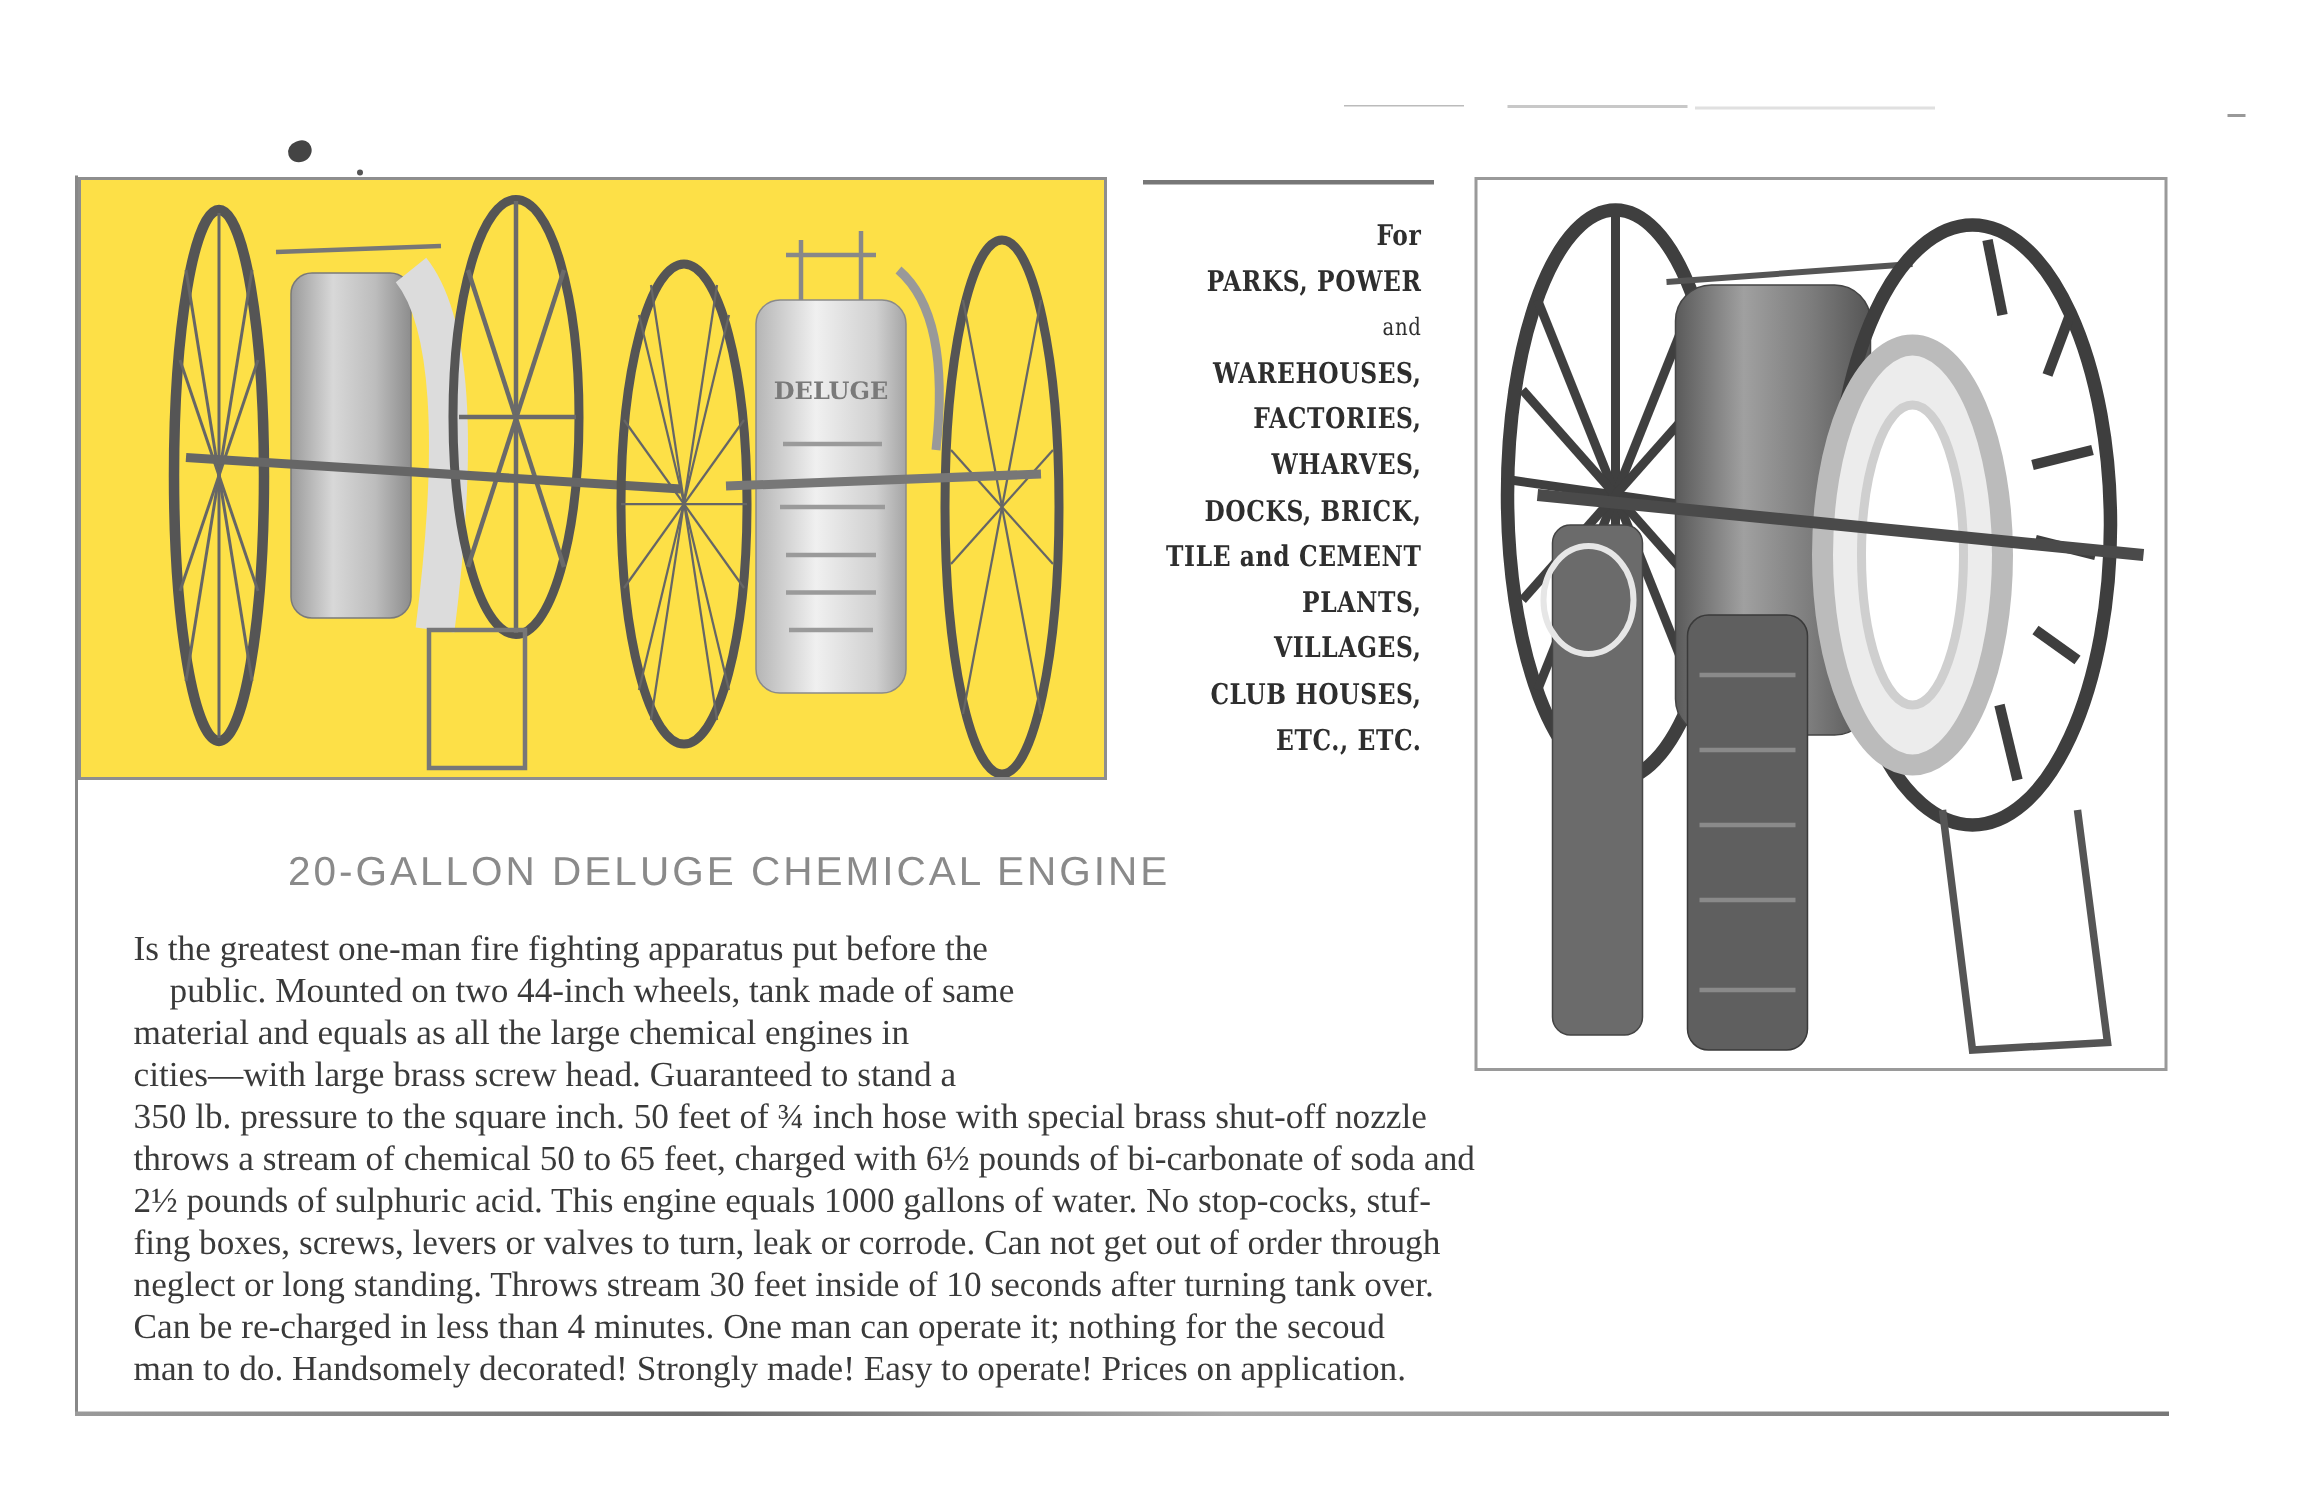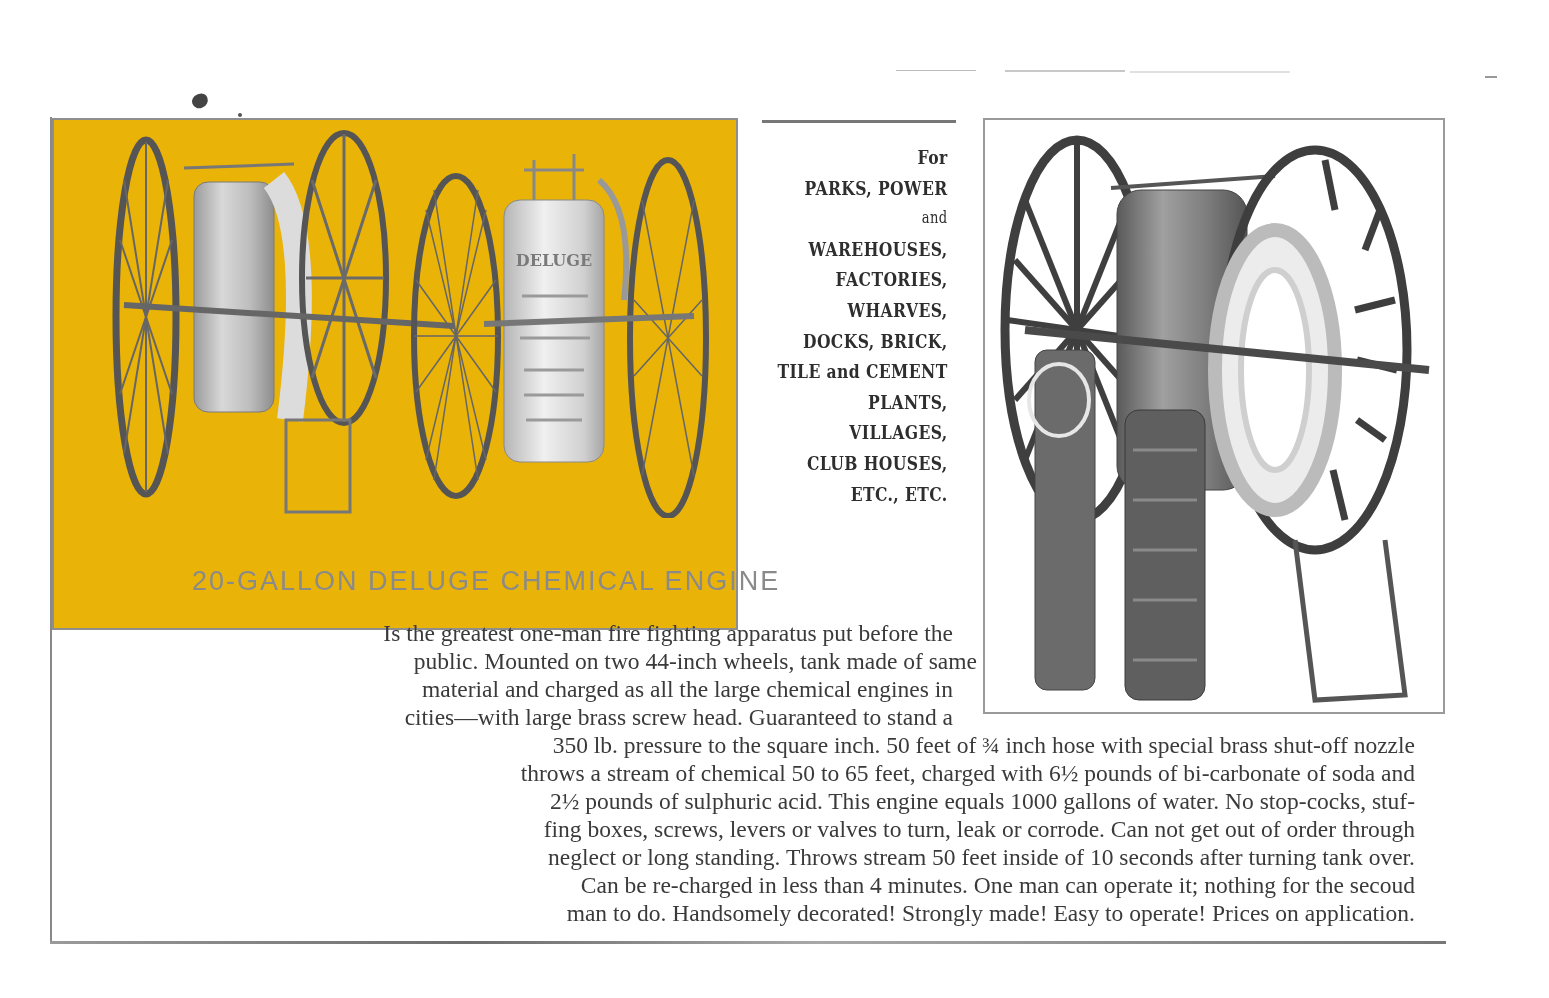--- a/index.html
+++ b/index.html
@@ -10,36 +10,36 @@
   .scan-mark { position: absolute; background: #cfcfcf; height: 2px; }
   .blot { position: absolute; width: 16px; height: 14px; border-radius: 50% 45% 55% 50%; background: #444; transform: rotate(-20deg); }
   .dot { position: absolute; width: 4px; height: 4px; background: #555; border-radius: 50%; }
 
   
   .frame { position: absolute; left: 50px; top: 117px; width: 1396px; height: 827px; }
   .frame .line-left { position:absolute; left:0; top:0; width:2px; height:827px; background:#888; }
   .frame .line-bottom { position:absolute; left:0; bottom:0; width:1396px; height:3px; background:linear-gradient(90deg,#9a9a9a,#6e6e6e 30%,#a8a8a8 55%,#777 100%); }
 
   
-  .img-left { position:absolute; left:52px; top:118px; width:686px; height:512px; border:2px solid #8e8e8e; border-left-width:2px; background:#eab308; box-sizing:border-box; }
+  .img-left { position:absolute; left:52px; top:118px; width:686px; height:402px; border:2px solid #8e8e8e; border-left-width:2px; background:#fde047; box-sizing:border-box; }
   .img-right { position:absolute; left:983px; top:118px; width:462px; height:596px; border:2px solid #9a9a9a; box-sizing:border-box; background:#fff; }
   .top-rule { position:absolute; left:762px; top:120px; width:194px; height:3px; background:#777; }
 
   svg { display:block; }
 
   
   .uses { position:absolute; left:752px; top:142px; width:215px; text-align:right;
     font-family: "DejaVu Serif", "Liberation Serif", serif; font-weight: bold; color:#2e2e2e; }
   .uses .line { font-size: 19px; line-height: 30.6px; letter-spacing: 0.5px; transform: scaleX(0.82); white-space: nowrap; }
   .uses .small { font-size: 16px; font-weight: normal; }
 
   .heading { position:absolute; left:158px; top:566px; width:760px; font-family: "Liberation Sans", sans-serif;
     font-size: 27px; color:#8a8a8a; letter-spacing: 2px; white-space: nowrap; margin-left: 34px; }
 
-  .body-text { font-family: "Liberation Serif", "DejaVu Serif", serif; font-size: 23.5px; color:#3a3a3a; white-space: nowrap; position:absolute; left:89px;text-align:right; }
+  .body-text { font-family: "Liberation Serif", "DejaVu Serif", serif; font-size: 23.5px; color:#3a3a3a; white-space: nowrap; position:absolute; left:89px; }
   .narrow { width: 864px; }
   .wide { width: 1326px; }
 </style>
 </head>
 <body>
 
 <div class="blot" style="left:192px;top:94px;"></div>
 <div class="dot" style="left:238px;top:113px;"></div>
 <div class="scan-mark" style="left:896px;top:70px;width:80px;background:#bbb;height:1px;"></div>
 <div class="scan-mark" style="left:1005px;top:70px;width:120px;background:#c8c8c8;"></div>
@@ -203,22 +203,22 @@
       </g>
 
     <polyline points="310,420 330,580 420,575 400,420" fill="none" stroke="#555" stroke-width="5"></polyline>
   </svg>
 </div>
 
 <div class="heading">20-GALLON DELUGE CHEMICAL ENGINE</div>
 
 <div class="body-text narrow" style="top:620px;">Is the greatest one-man fire fighting apparatus put before the</div>
 <div class="body-text narrow" style="top:648px;margin-left:24px;">public.  Mounted on two 44-inch wheels, tank made of same</div>
-<div class="body-text narrow" style="top:676px;">material and charged as all the large chemical engines in</div>
+<div class="body-text narrow" style="top:676px;">material and equals as all the large chemical engines in</div>
 <div class="body-text narrow" style="top:704px;">cities—with large brass screw head.  Guaranteed to stand a</div>
 
 <div class="body-text wide" style="top:732px;">350 lb. pressure to the square inch.  50 feet of ¾ inch hose with special brass shut-off nozzle</div>
 <div class="body-text wide" style="top:760px;">throws a stream of chemical 50 to 65 feet, charged with 6½ pounds of bi-carbonate of soda and</div>
 <div class="body-text wide" style="top:788px;">2½ pounds of sulphuric acid.  This engine equals 1000 gallons of water.  No stop-cocks, stuf-</div>
 <div class="body-text wide" style="top:816px;">fing boxes, screws, levers or valves to turn, leak or corrode.  Can not get out of order through</div>
-<div class="body-text wide" style="top:844px;">neglect or long standing.  Throws stream 50 feet inside of 10 seconds after turning tank over.</div>
+<div class="body-text wide" style="top:844px;">neglect or long standing.  Throws stream 30 feet inside of 10 seconds after turning tank over.</div>
 <div class="body-text wide" style="top:872px;">Can be re-charged in less than 4 minutes.  One man can operate it; nothing for the secoud</div>
 <div class="body-text wide" style="top:900px;">man to do.  Handsomely decorated!  Strongly made!  Easy to operate!  Prices on application.</div>
 
 </body></html>

